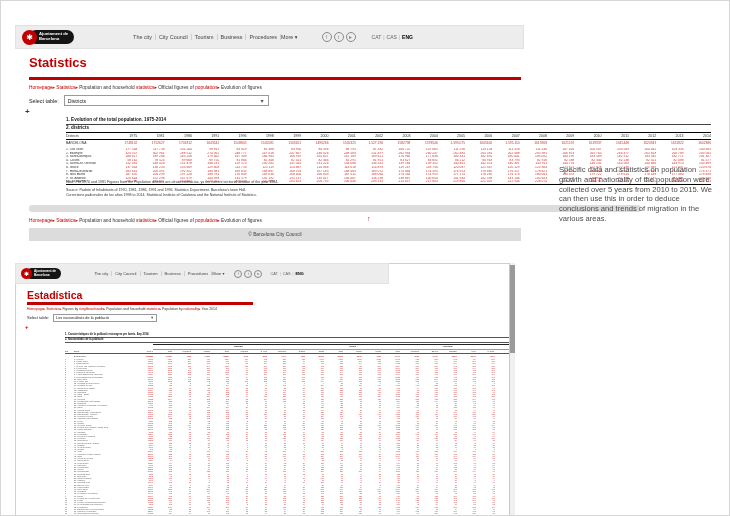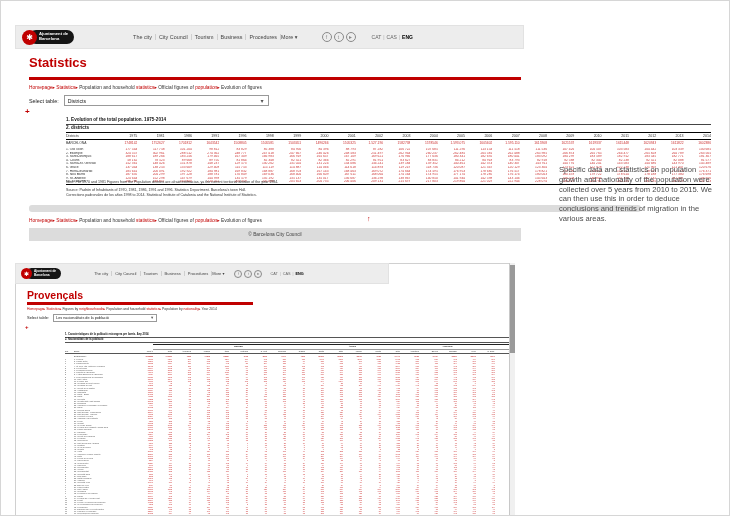--- a/index.html
+++ b/index.html
@@ -485,21 +485,21 @@
       </div>
     <div class="langs" style="font-size:3.8px;margin-left:8px;">
         <span>CAT</span>
         <span class="sep">|</span>
         <span>CAS</span>
         <span class="sep">|</span>
         <span class="on">ENG</span>
       </div>
   </div>
 
-  <div class="abs pgtitle" style="left:26px;top:288px;font-size:10.5px;">Provençals</div>
+  <div class="abs pgtitle" style="left:26px;top:288px;font-size:10.5px;">Estadística</div>
   <div class="abs rule" style="left:26px;top:301px;width:226px;height:2.5px;"></div>
   <div class="abs crumb" style="left:26px;top:306px;font-size:3.4px;"><span class="r">Homepage</span><span class="r">▸ </span><span class="r">Statistics</span><span class="r">▸ </span><span class="k">Figures by </span><span class="r">neighbourhoods</span><span class="r">▸ </span><span class="k">Population and household </span><span class="r">statistics</span><span class="r">▸ </span><span class="k">Population by </span><span class="r">nationality</span><span class="r">▸ </span><span class="k">Year 2014</span></div>
 
   <div class="abs selrow" style="left:26px;top:312.5px;font-size:4px;gap:4px;">
     <span>Select table:</span>
     <div class="selbox" style="width:104px;height:8px;padding:0 2px;font-size:3.8px;">
       <span>Les nacionalitats de la població</span>
         <span class="car">▼</span>
     </div>
   </div>

